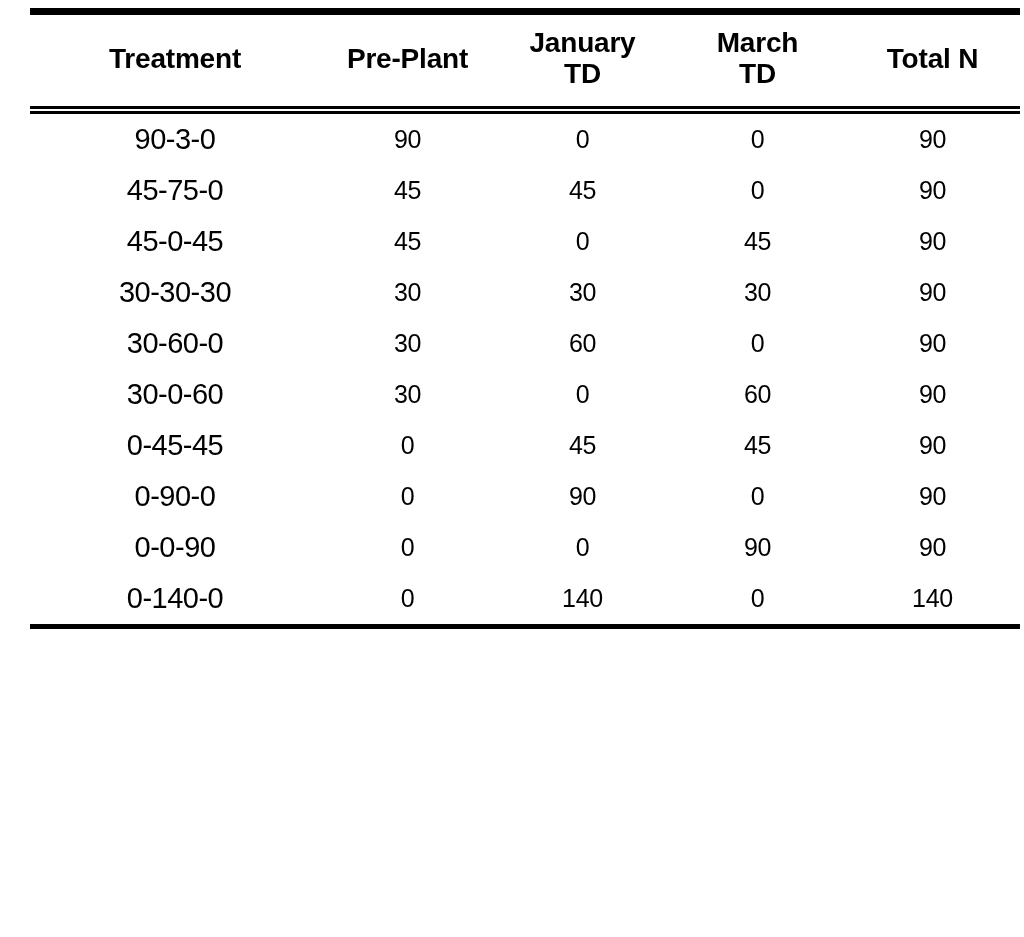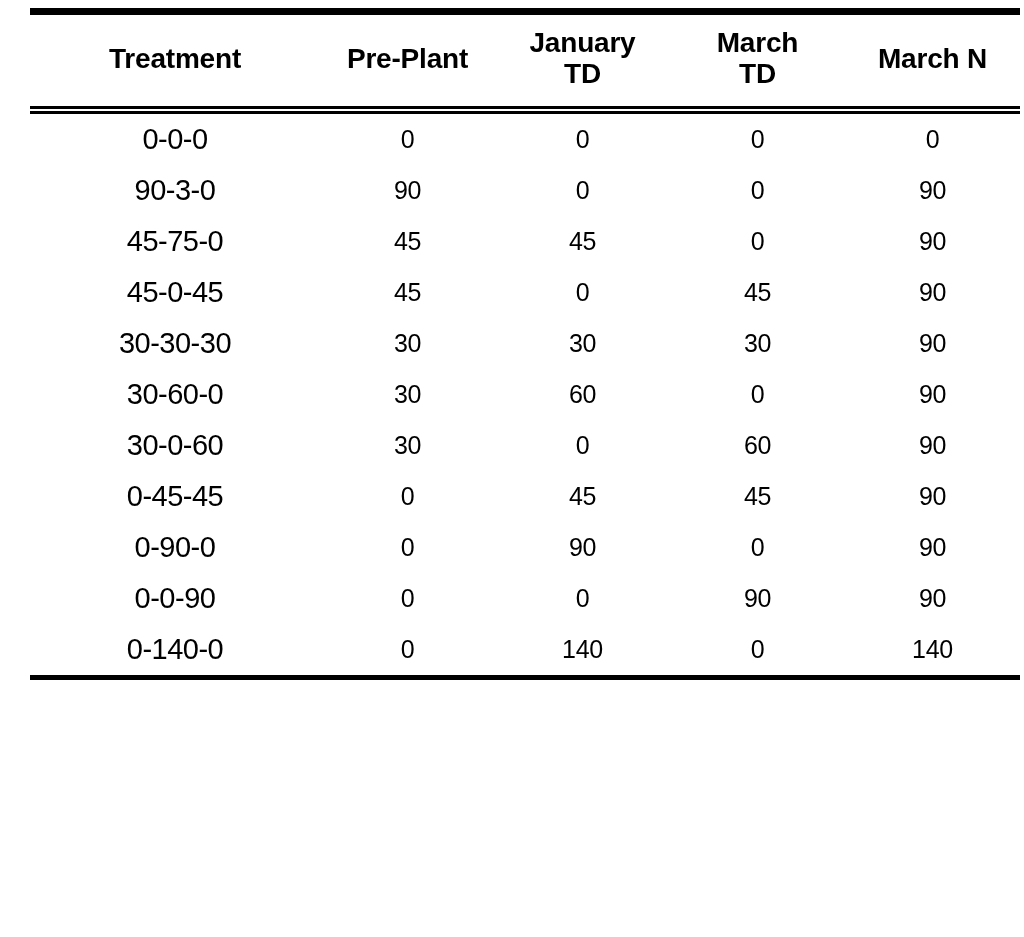--- a/index.html
+++ b/index.html
@@ -108,44 +108,37 @@
           <th>Treatment</th>
           <th>Pre-Plant</th>
           <th>
             <span>January</span><br>
             <span>TD</span>
           </th>
           <th>
             <span>March</span><br>
             <span>TD</span>
           </th>
-          <th>March N</th>
+          <th>Total N</th>
         </tr>
       </thead>
     </table>
 
     <div class="rule-double"></div>
 
     <table class="data-table">
       <colgroup>
         <col class="c-treatment">
         <col class="c-col">
         <col class="c-col">
         <col class="c-col">
         <col class="c-col">
       </colgroup>
       <tbody id="table-body">
           <tr>
-            <td class="treatment">0-0-0</td>
-            <td class="num">0</td>
-            <td class="num">0</td>
-            <td class="num">0</td>
-            <td class="num">0</td>
-          </tr>
-          <tr>
             <td class="treatment">90-3-0</td>
             <td class="num">90</td>
             <td class="num">0</td>
             <td class="num">0</td>
             <td class="num">90</td>
           </tr>
           <tr>
             <td class="treatment">45-75-0</td>
             <td class="num">45</td>
             <td class="num">45</td>

